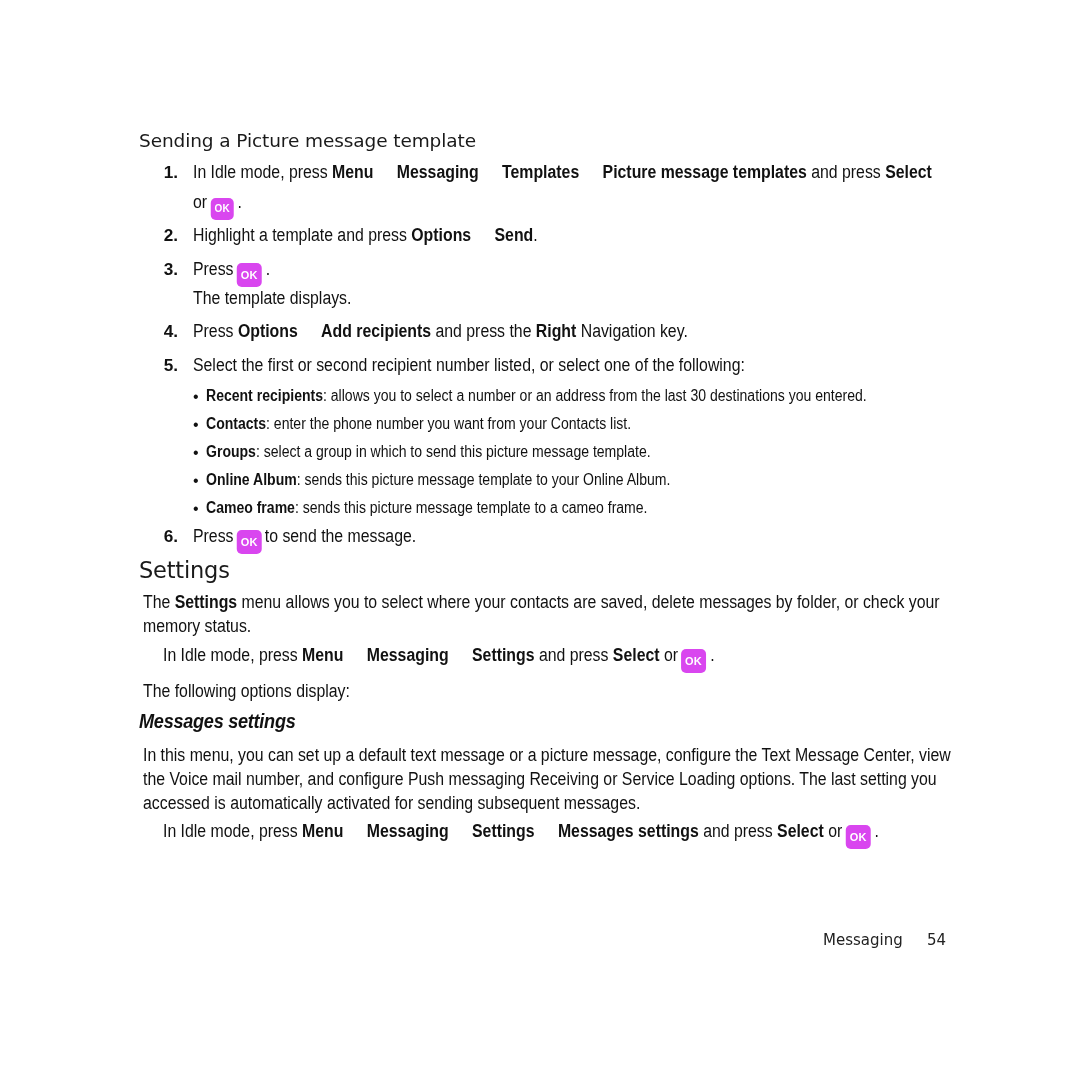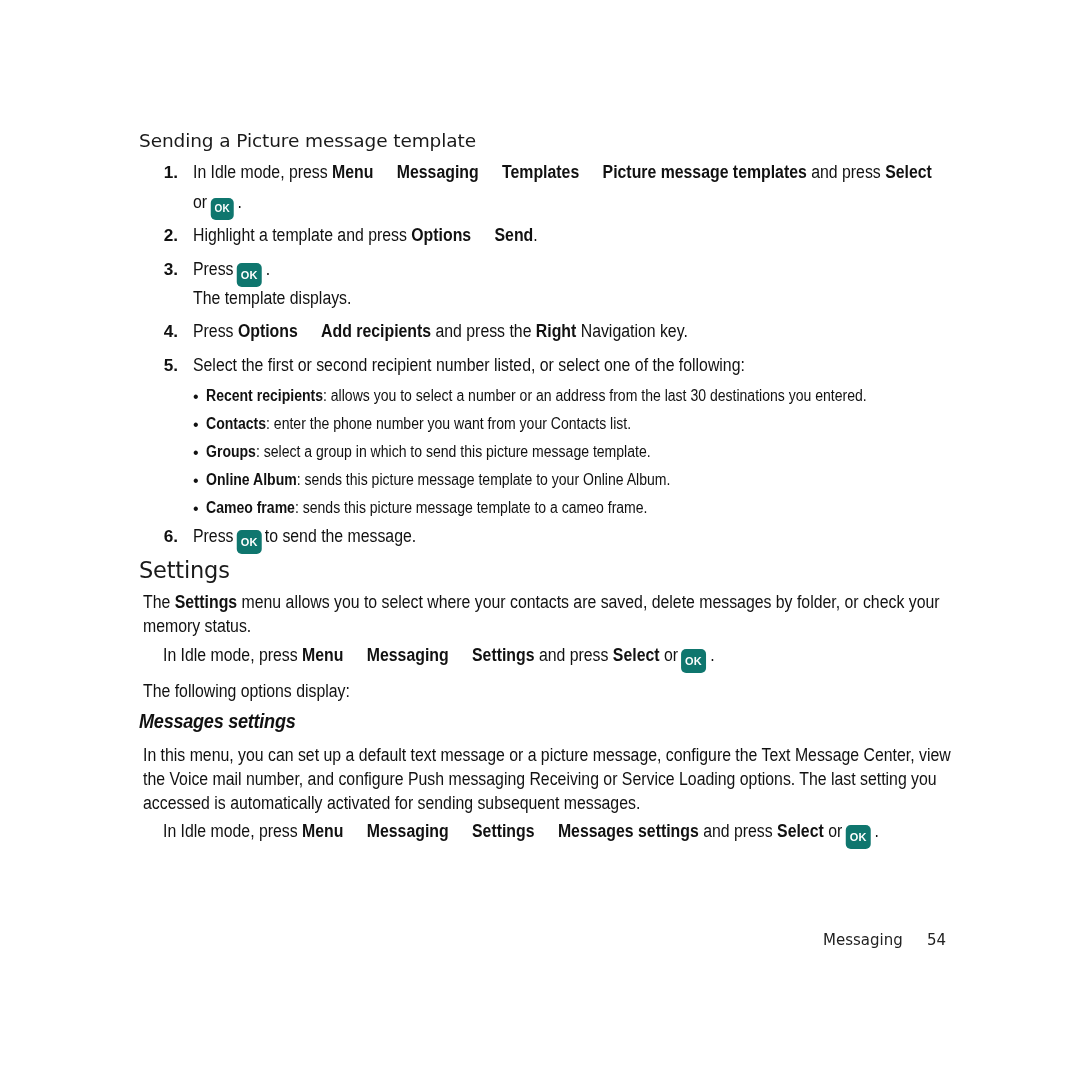--- a/index.html
+++ b/index.html
@@ -92,21 +92,21 @@
   .bullet {
     position: absolute;
     font-size: 16px;
     line-height: 16px;
     color: #111111;
   }
 
   
   .okkey {
     display: inline-block;
-    background: #0f766e;
+    background: #d946ef;
     color: #ffffff;
     border-radius: 5px;
     font-family: "Liberation Sans", sans-serif;
     font-weight: 700;
     font-size: 10px;
     letter-spacing: 0.3px;
     text-align: center;
     vertical-align: -4px;
     width: 23px;
     height: 22px;

